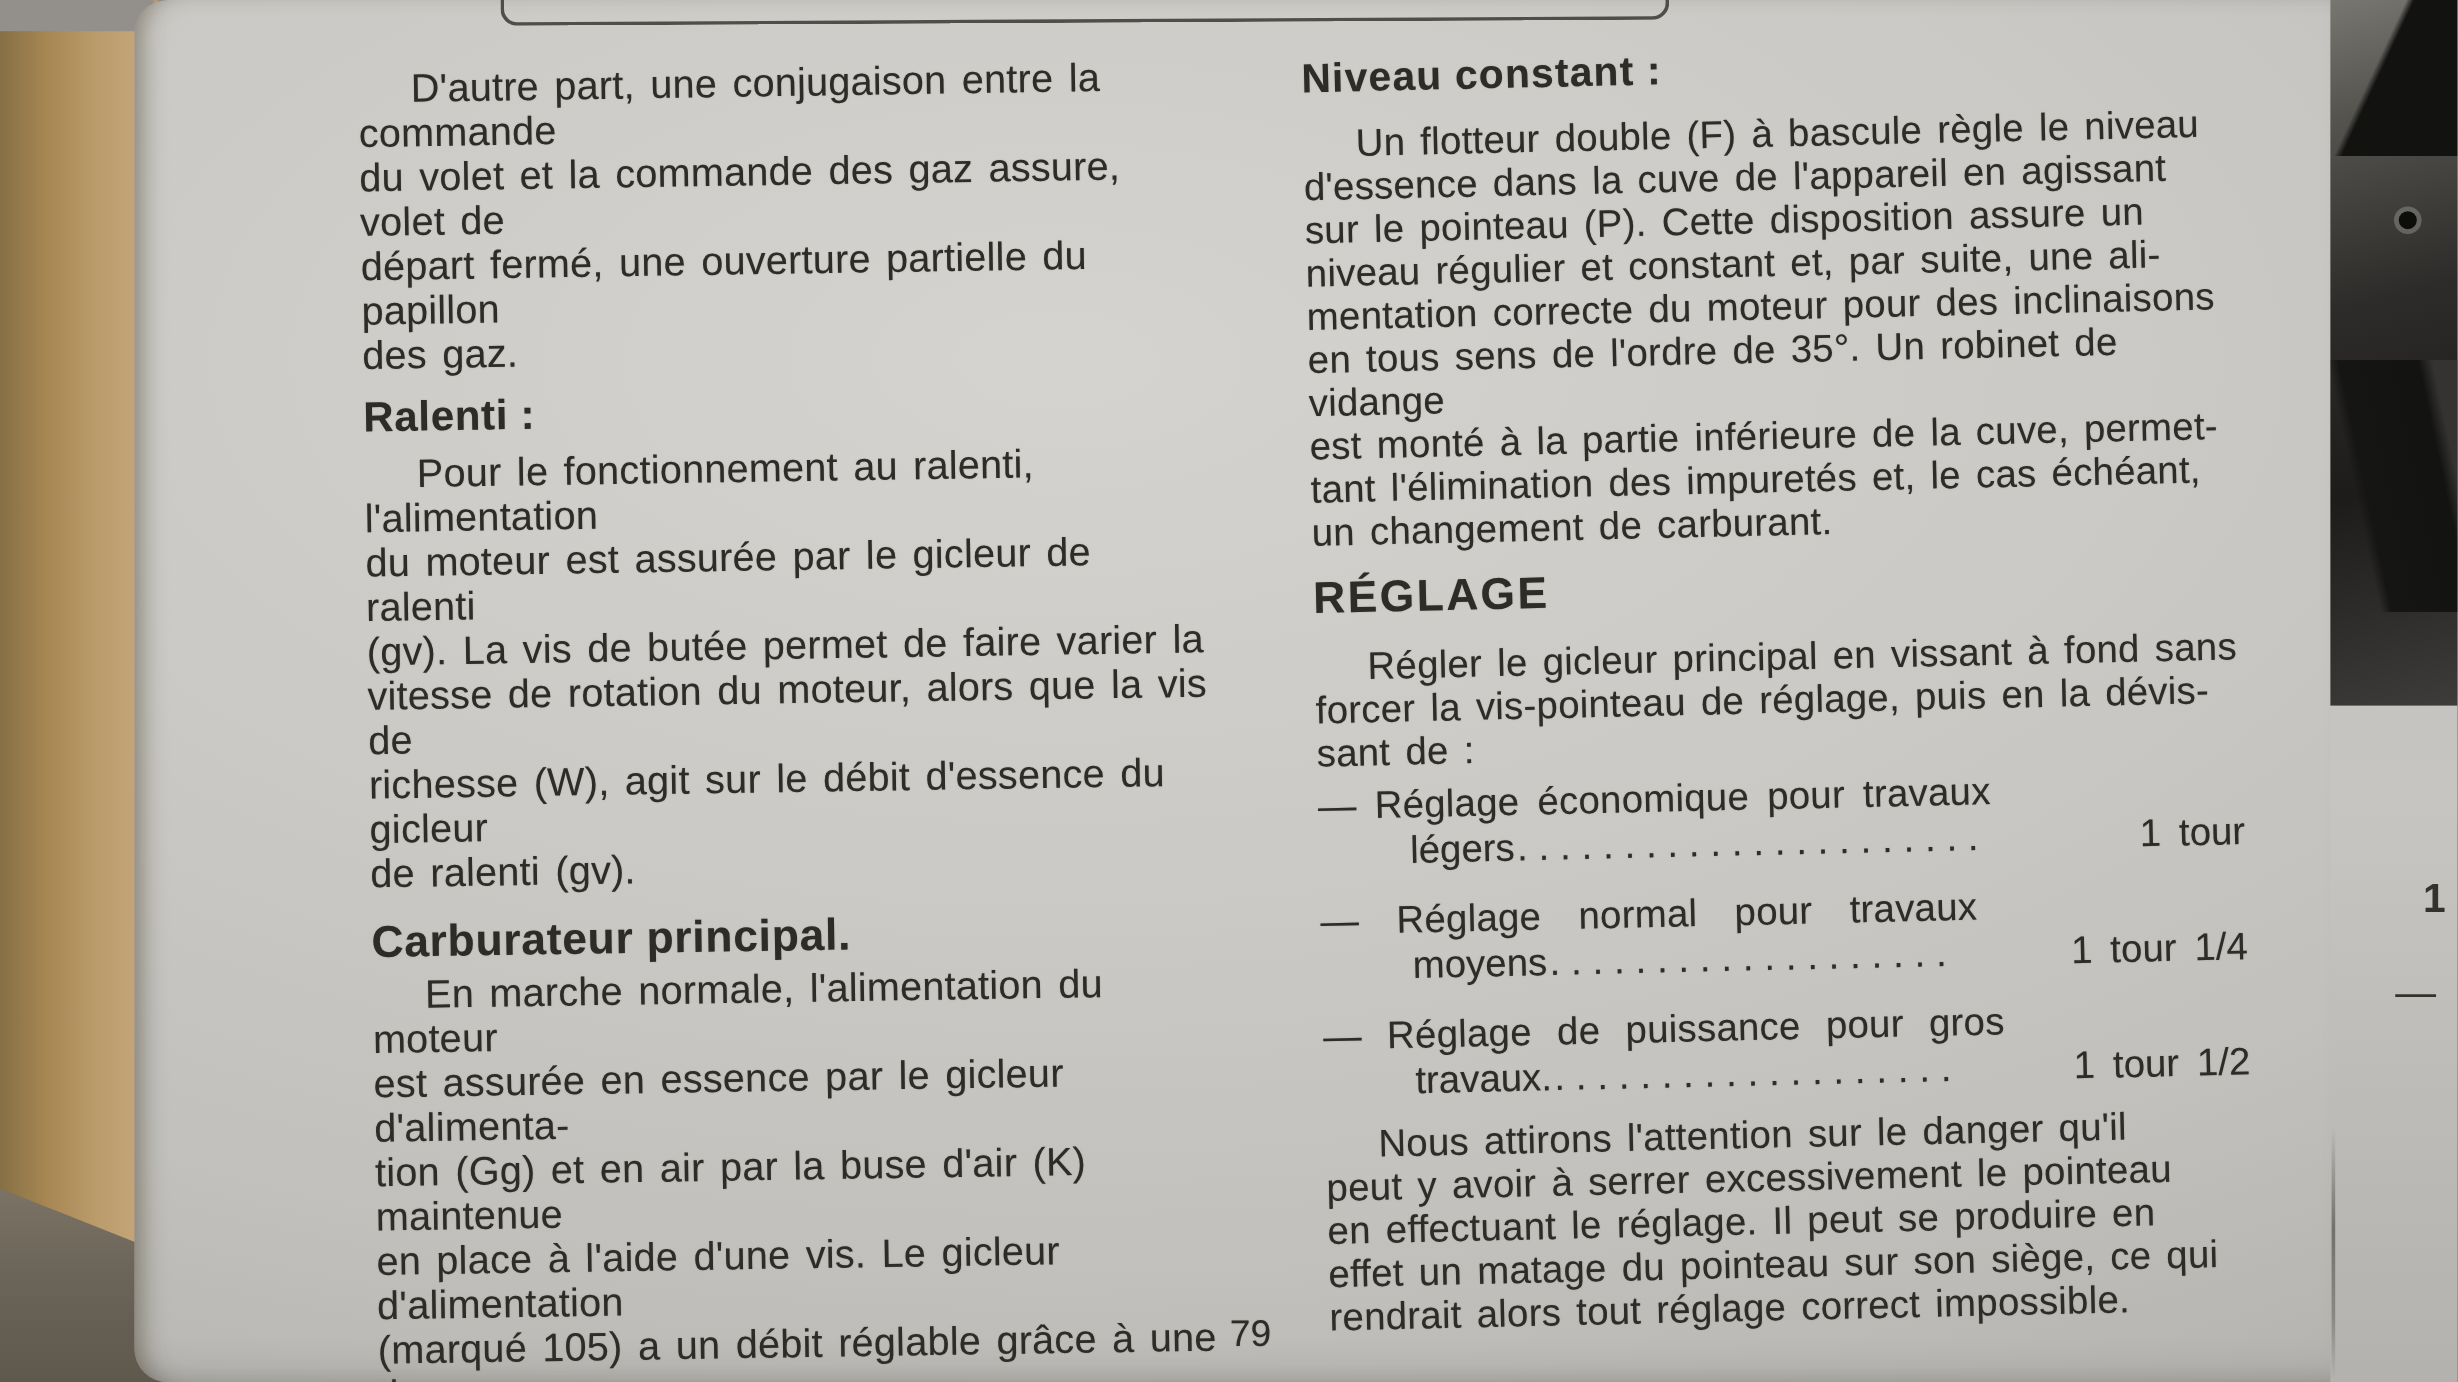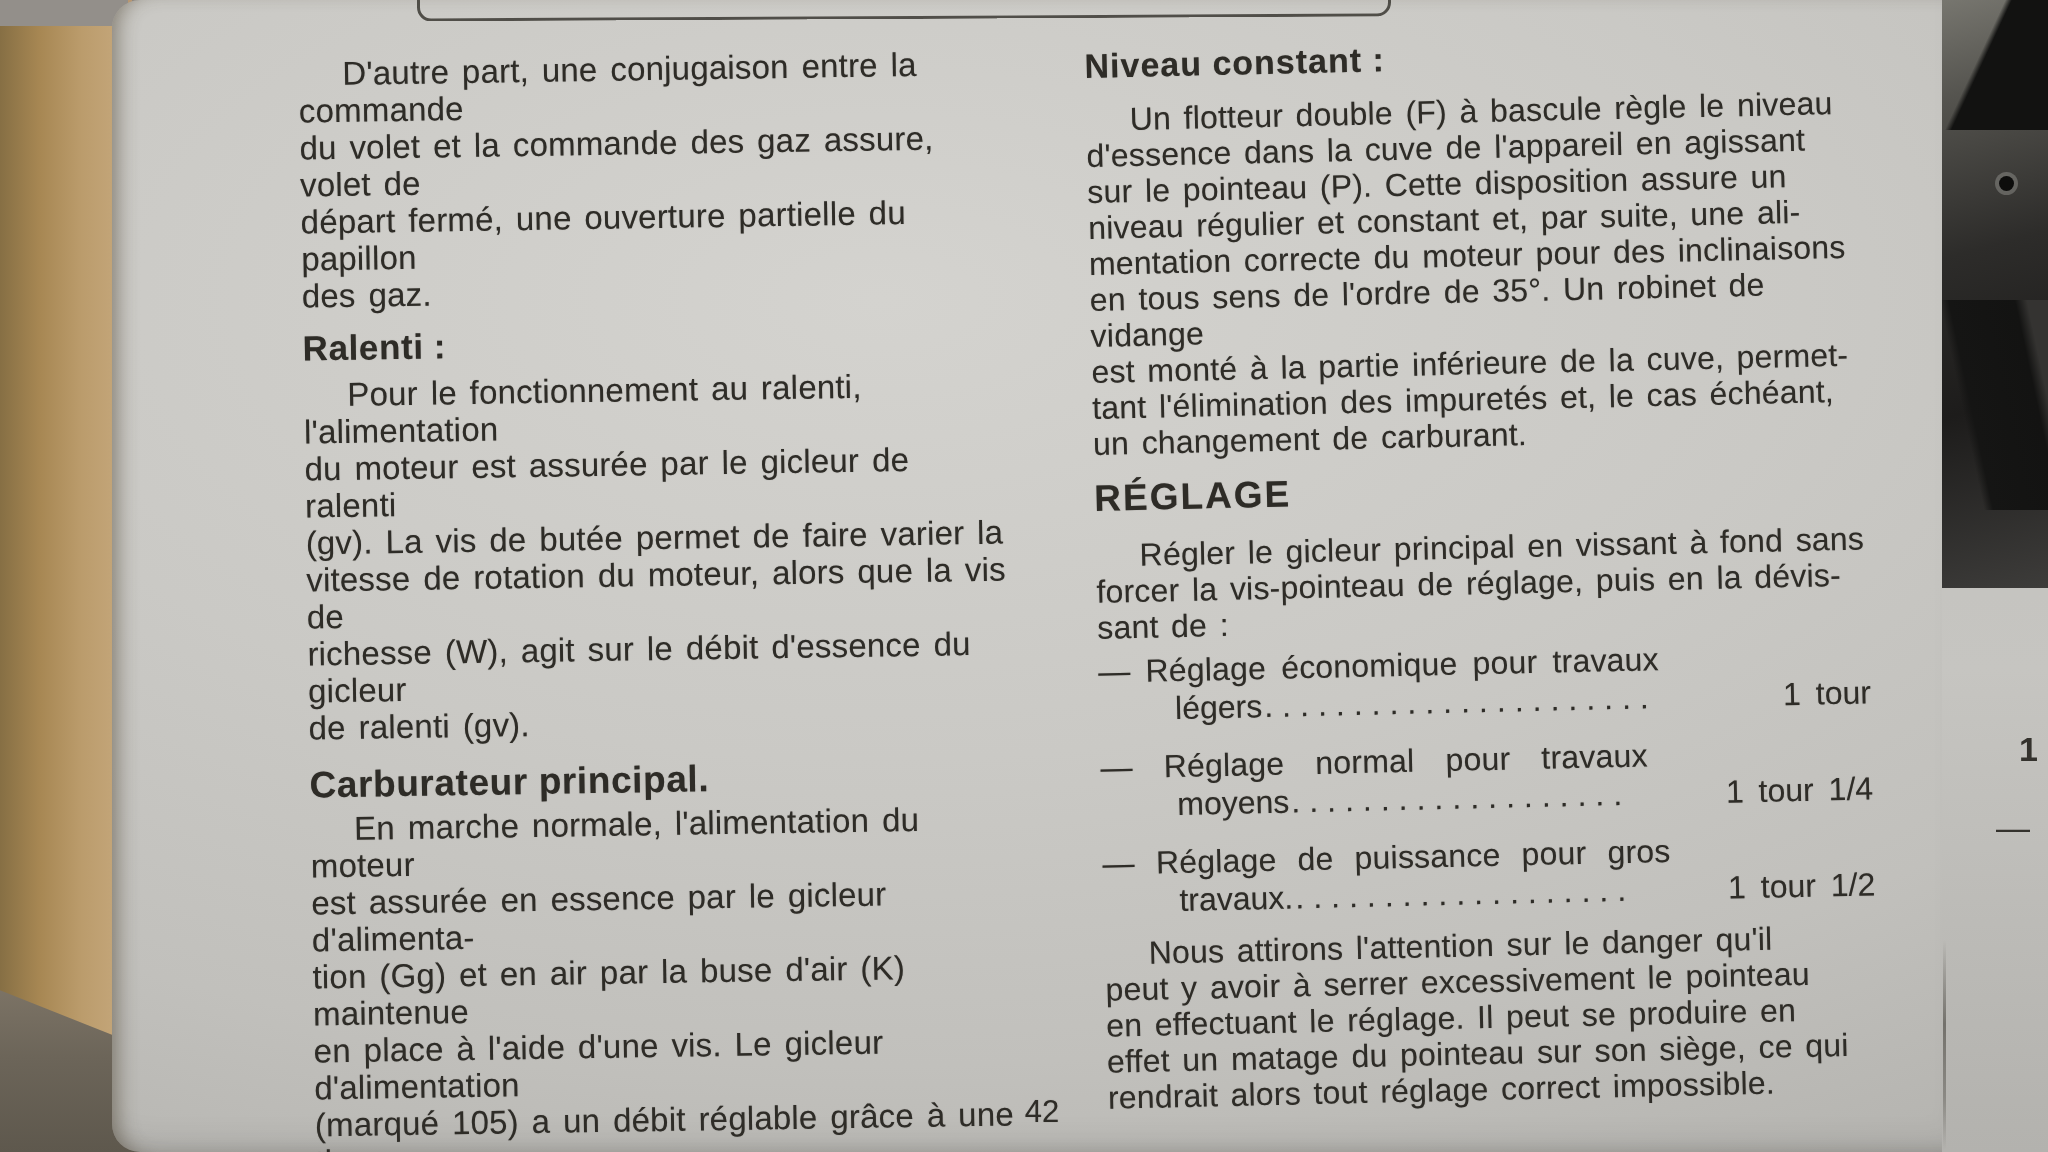--- a/index.html
+++ b/index.html
@@ -178,21 +178,21 @@
         </div>
       </div>
 
       <p class="para indent rp3">Nous attirons l'attention sur le danger qu'il
 peut y avoir à serrer excessivement le pointeau
 en effectuant le réglage. Il peut se produire en
 effet un matage du pointeau sur son siège, ce qui
 rendrait alors tout réglage correct impossible.</p>
     </div>
 
-    <div class="page-number">42</div>
+    <div class="page-number">79</div>
   </div>
 
   <div class="right-strip">
     <div class="photo-dark">
       <div class="photo-shape1"></div>
       <div class="photo-shape2"></div>
       <div class="photo-dot"></div>
     </div>
   </div>
   <div class="crease"></div>

